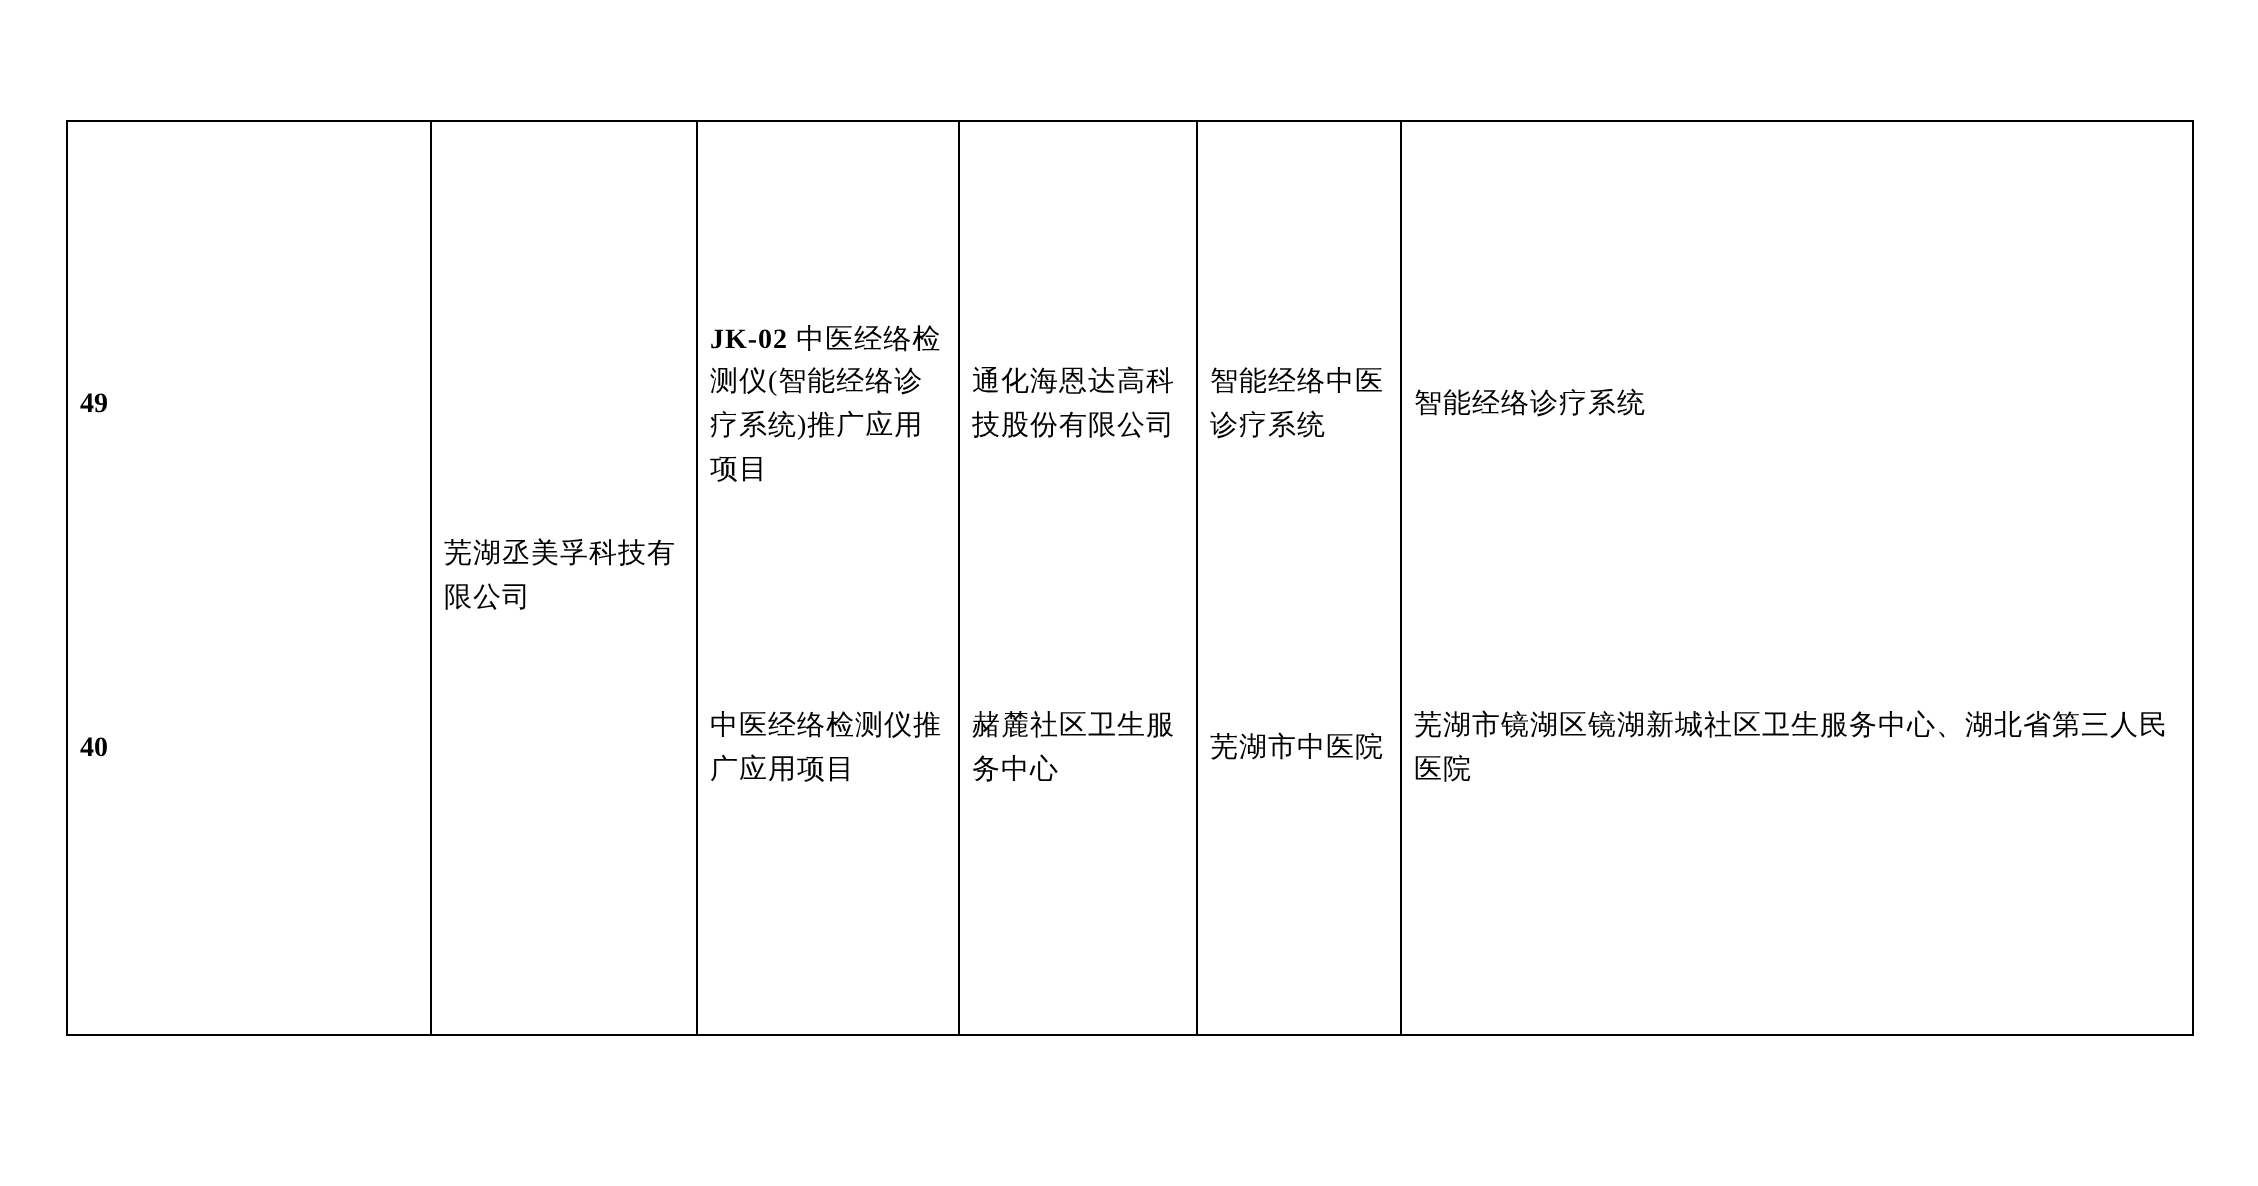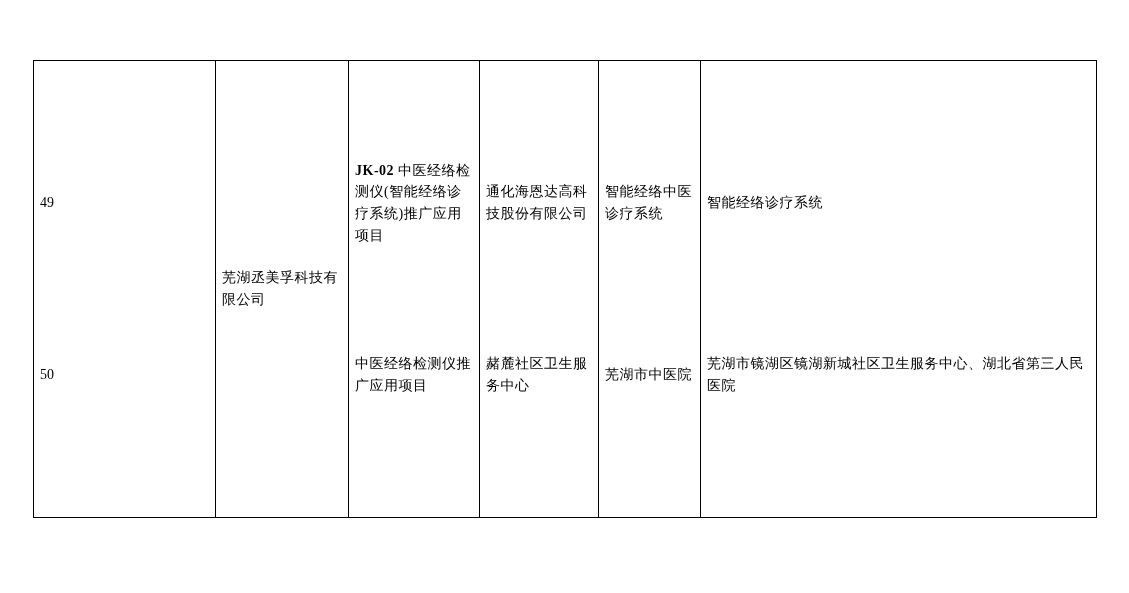--- a/index.html
+++ b/index.html
@@ -50,20 +50,21 @@
   .spacer td {
     border-top: none;
     border-bottom: none;
     height: 46px;
   }
   .doc-table tr.spacer.top td { border-top: 1px solid #000; }
   .doc-table tr.spacer.bottom td { border-bottom: 1px solid #000; }
 
   .no-cell {
     font-size: 15px;
+    font-weight: bold;
   }
   .sys-cell {
     font-size: 14px;
     letter-spacing: 0.5px;
   }
   .proj-cell {
     font-size: 14px;
     letter-spacing: 0.5px;
   }
   .proj-cell .code {
@@ -112,21 +113,21 @@
         <td class="sys-cell nob-top nob-bottom" rowspan="2">芜湖丞美孚科技有限公司</td>
         <td class="proj-cell nob-top nob-bottom">
           <span class="code">JK-02 </span><span>中医经络检测仪(智能经络诊疗系统)推广应用项目</span>
         </td>
         <td class="unit-cell nob-top nob-bottom">通化海恩达高科技股份有限公司</td>
         <td class="hosp-cell nob-top nob-bottom">智能经络中医诊疗系统</td>
         <td class="apply-cell nob-top nob-bottom">智能经络诊疗系统</td>
       </tr>
 
       <tr class="row-tall2">
-        <td class="no-cell nob-top nob-bottom">50</td>
+        <td class="no-cell nob-top nob-bottom">40</td>
         <td class="proj-cell nob-top nob-bottom">中医经络检测仪推广应用项目</td>
         <td class="unit-cell nob-top nob-bottom">赭麓社区卫生服务中心</td>
         <td class="hosp-cell nob-top nob-bottom">芜湖市中医院</td>
         <td class="apply-cell nob-top nob-bottom">芜湖市镜湖区镜湖新城社区卫生服务中心、湖北省第三人民医院</td>
       </tr>
 
       <tr class="spacer bottom">
         <td class="nob-top"></td>
         <td class="nob-top"></td>
         <td class="nob-top"></td>

